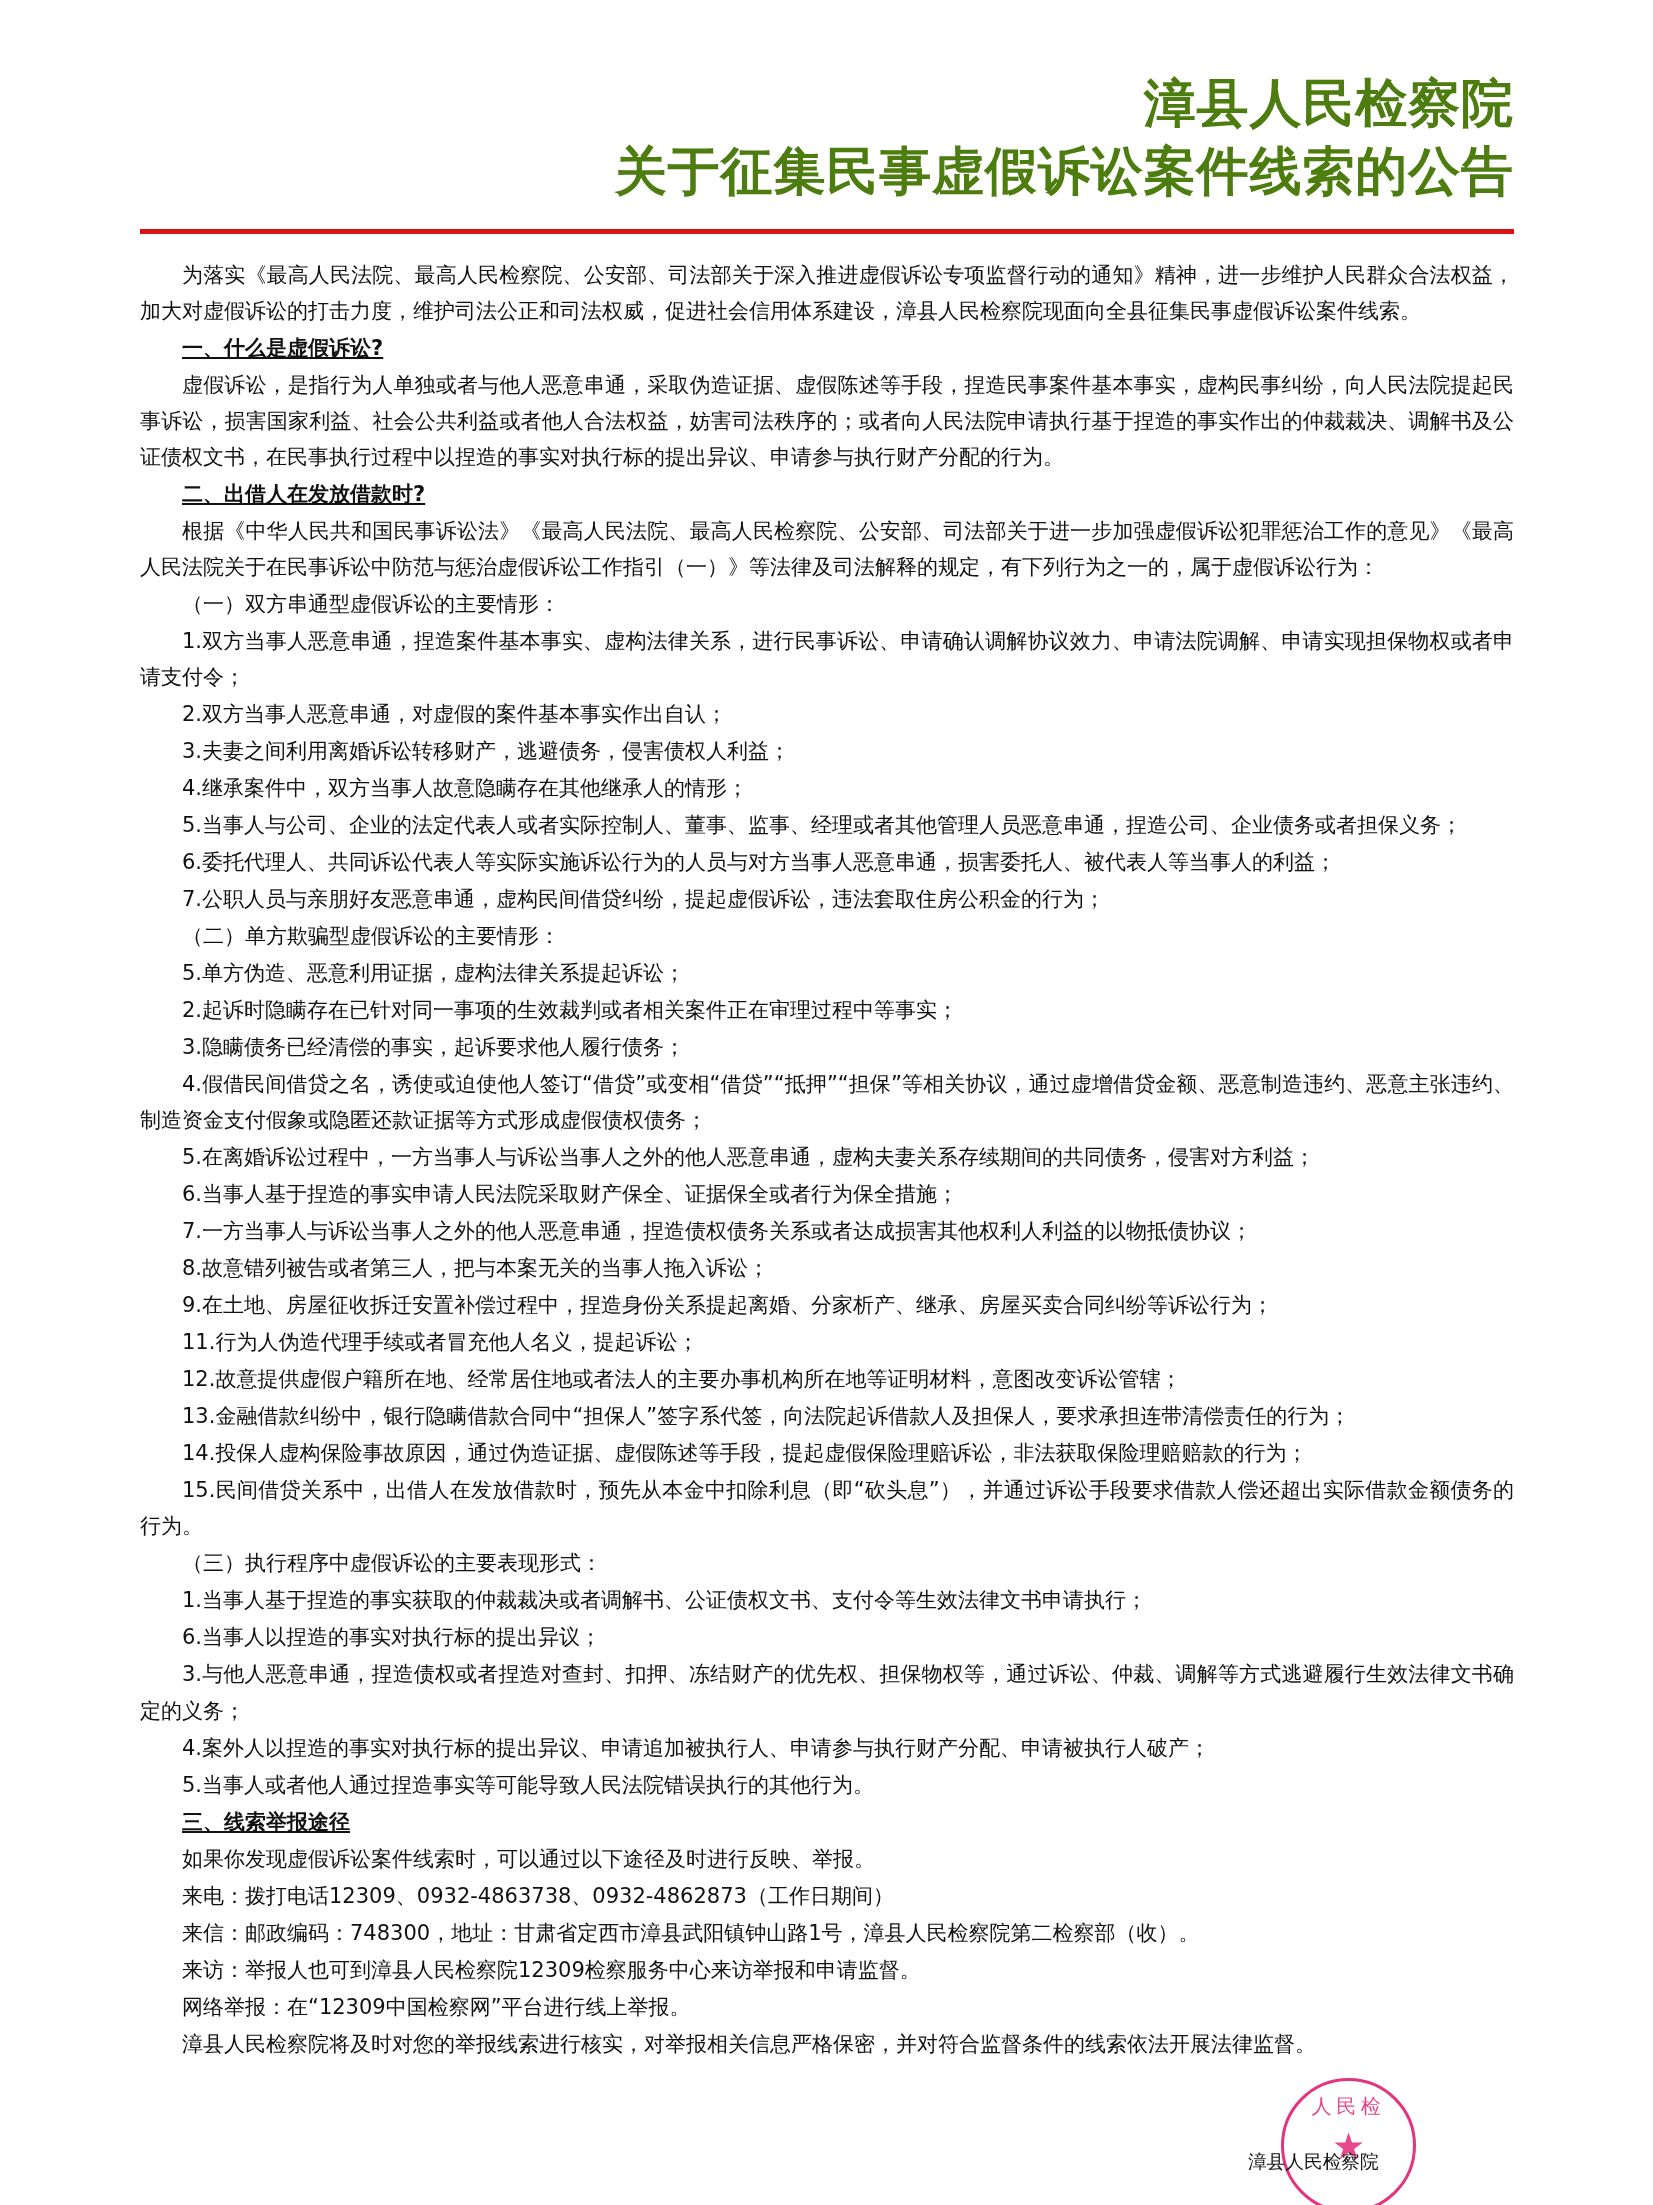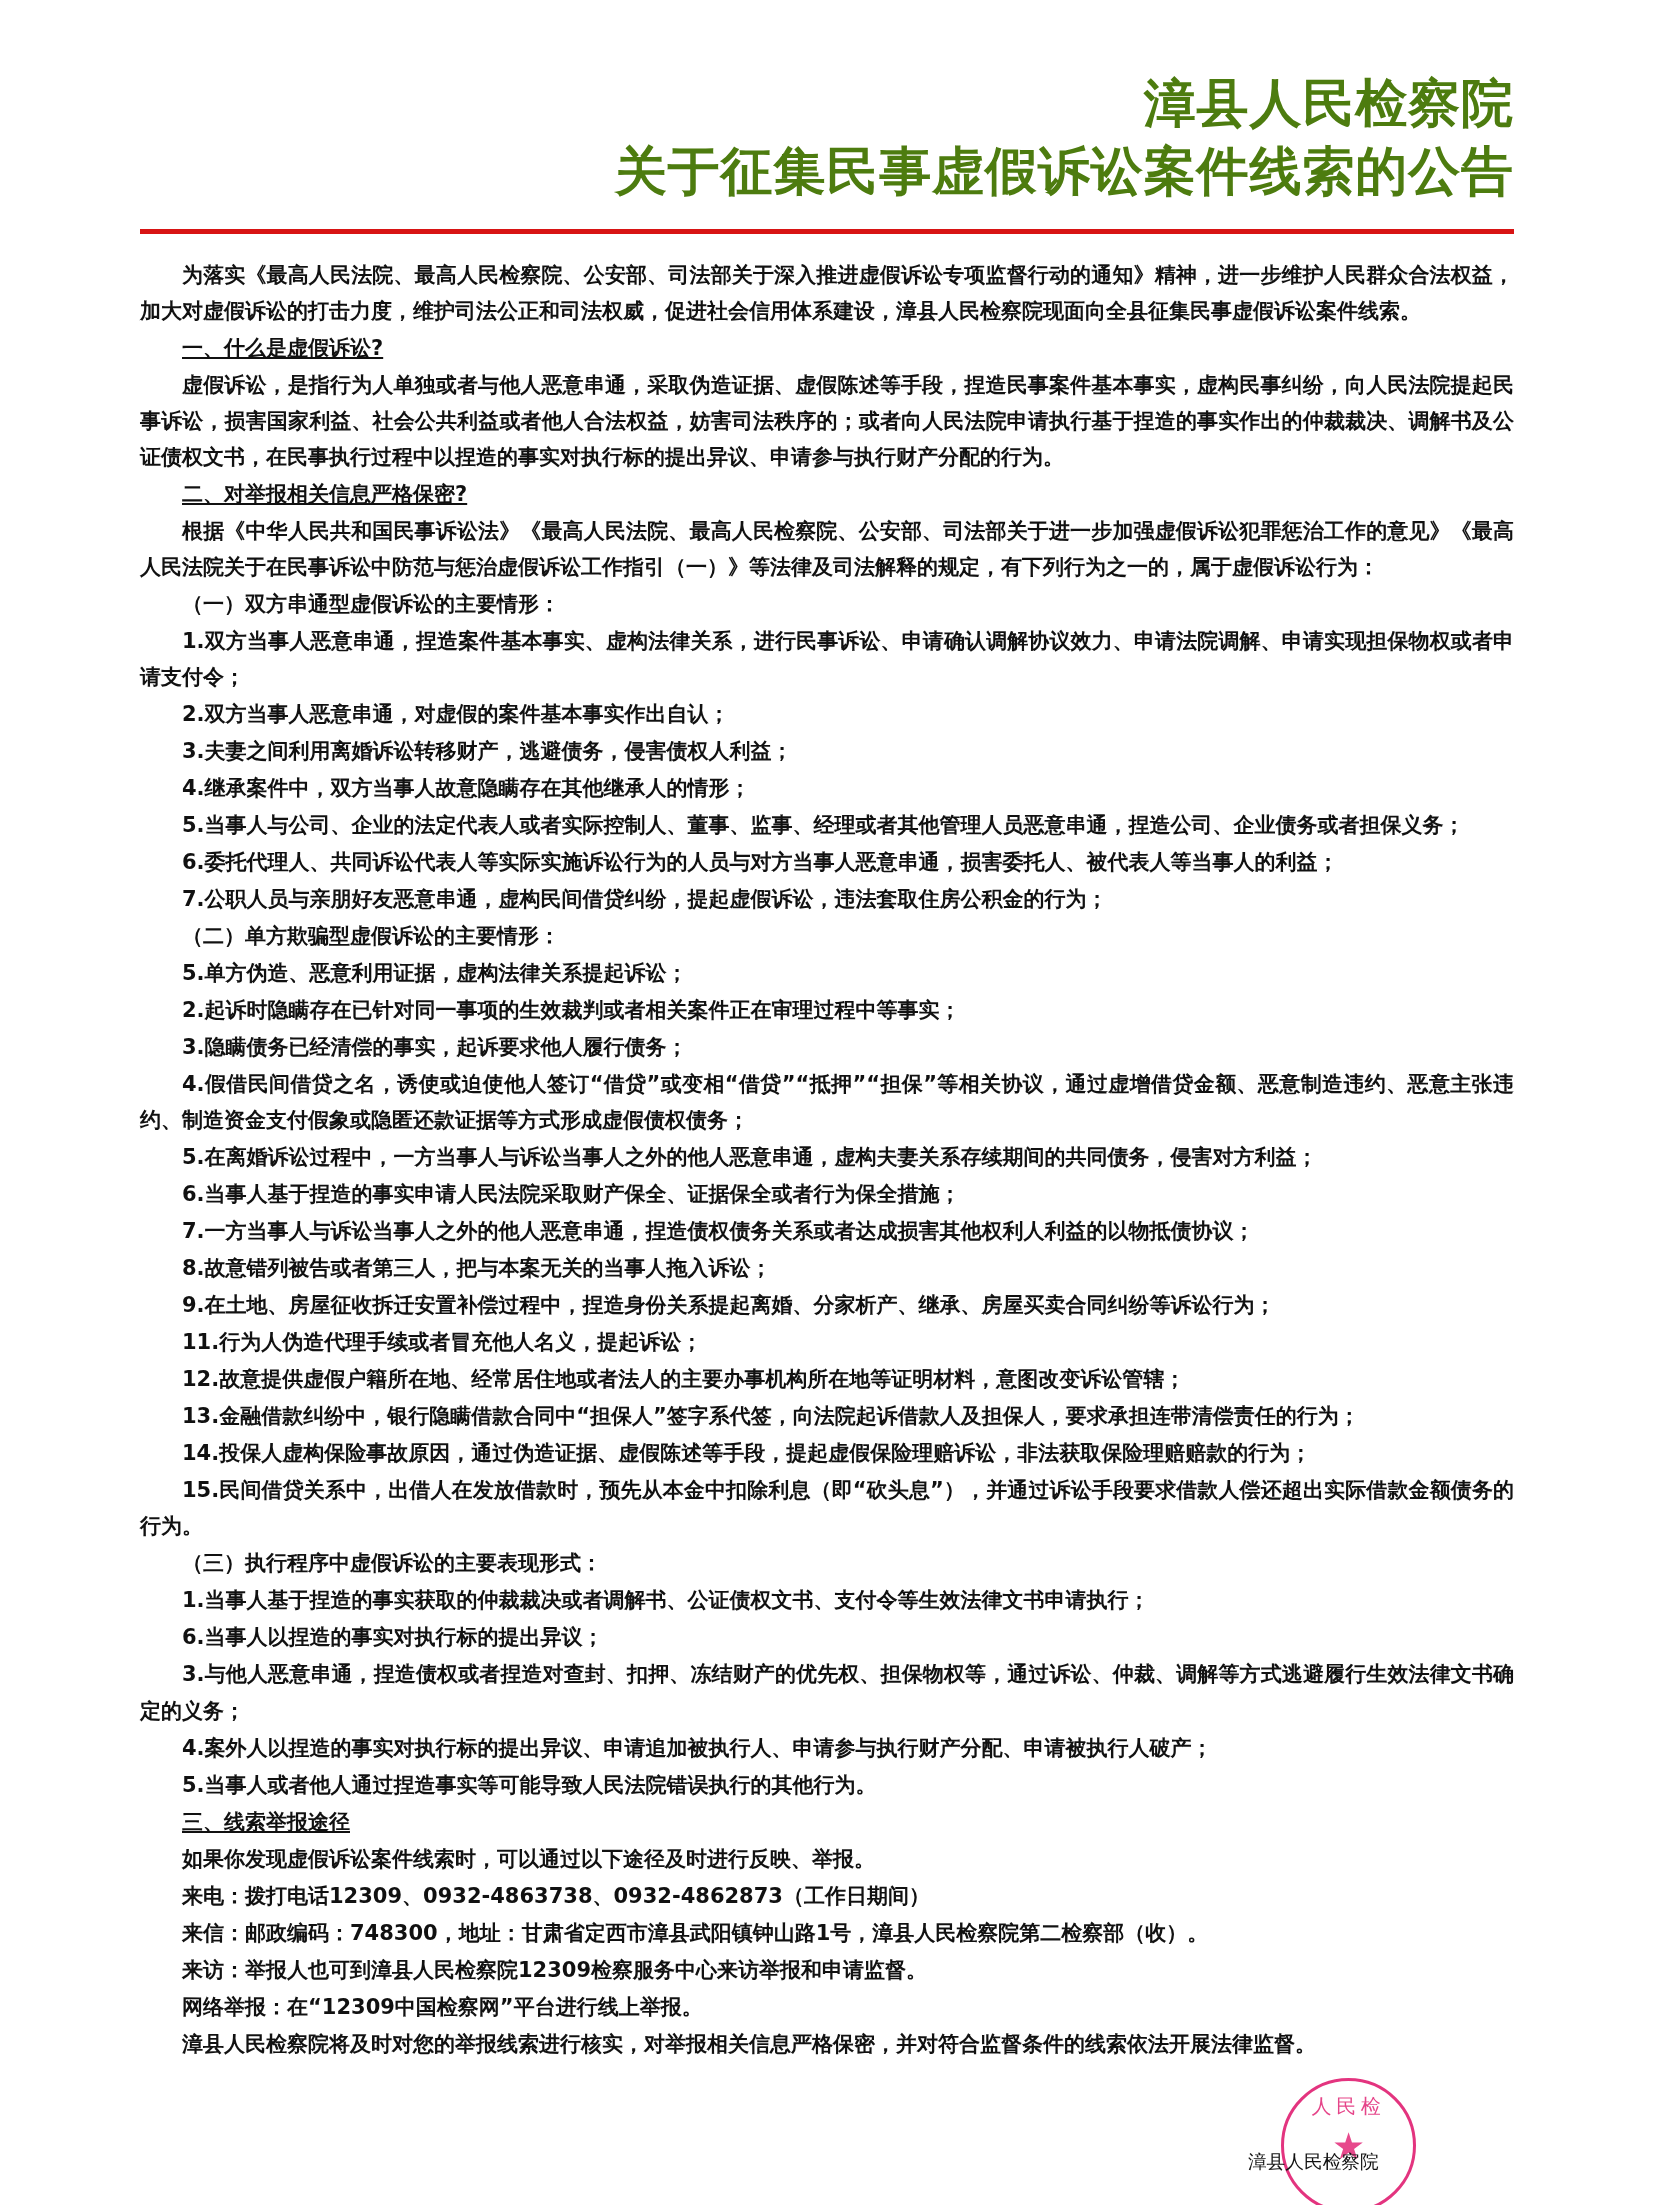--- a/index.html
+++ b/index.html
@@ -41,21 +41,20 @@
     line-height: 1.72;
     text-align: justify;
     text-justify: inter-ideograph;
     color: #111111;
   }
   .body-text p {
     margin: 0 0 0.9px 0;
   }
   .p-indent {
     text-indent: 2em;
-    font-weight: bold;
   }
   .section-head {
     font-weight: bold;
     text-indent: 2em;
     margin-top: 1.9px;
     text-decoration: underline;
   }
   .seal-area {
     position: relative;
     height: 159px;
@@ -123,21 +122,21 @@
 
   <div class="red-rule"></div>
 
   <div class="body-text">
 
     <p class="p-indent">为落实《最高人民法院、最高人民检察院、公安部、司法部关于深入推进虚假诉讼专项监督行动的通知》精神，进一步维护人民群众合法权益，加大对虚假诉讼的打击力度，维护司法公正和司法权威，促进社会信用体系建设，漳县人民检察院现面向全县征集民事虚假诉讼案件线索。</p>
 
     <p class="section-head">一、什么是虚假诉讼?</p>
     <p class="p-indent">虚假诉讼，是指行为人单独或者与他人恶意串通，采取伪造证据、虚假陈述等手段，捏造民事案件基本事实，虚构民事纠纷，向人民法院提起民事诉讼，损害国家利益、社会公共利益或者他人合法权益，妨害司法秩序的；或者向人民法院申请执行基于捏造的事实作出的仲裁裁决、调解书及公证债权文书，在民事执行过程中以捏造的事实对执行标的提出异议、申请参与执行财产分配的行为。</p>
 
-    <p class="section-head">二、对举报相关信息严格保密?</p>
+    <p class="section-head">二、出借人在发放借款时?</p>
     <p class="p-indent">根据《中华人民共和国民事诉讼法》《最高人民法院、最高人民检察院、公安部、司法部关于进一步加强虚假诉讼犯罪惩治工作的意见》《最高人民法院关于在民事诉讼中防范与惩治虚假诉讼工作指引（一）》等法律及司法解释的规定，有下列行为之一的，属于虚假诉讼行为：</p>
 
     <p class="p-indent">（一）双方串通型虚假诉讼的主要情形：</p>
     <p class="p-indent">1.双方当事人恶意串通，捏造案件基本事实、虚构法律关系，进行民事诉讼、申请确认调解协议效力、申请法院调解、申请实现担保物权或者申请支付令；</p>
     <p class="p-indent">2.双方当事人恶意串通，对虚假的案件基本事实作出自认；</p>
     <p class="p-indent">3.夫妻之间利用离婚诉讼转移财产，逃避债务，侵害债权人利益；</p>
     <p class="p-indent">4.继承案件中，双方当事人故意隐瞒存在其他继承人的情形；</p>
     <p class="p-indent">5.当事人与公司、企业的法定代表人或者实际控制人、董事、监事、经理或者其他管理人员恶意串通，捏造公司、企业债务或者担保义务；</p>
     <p class="p-indent">6.委托代理人、共同诉讼代表人等实际实施诉讼行为的人员与对方当事人恶意串通，损害委托人、被代表人等当事人的利益；</p>
     <p class="p-indent">7.公职人员与亲朋好友恶意串通，虚构民间借贷纠纷，提起虚假诉讼，违法套取住房公积金的行为；</p>

